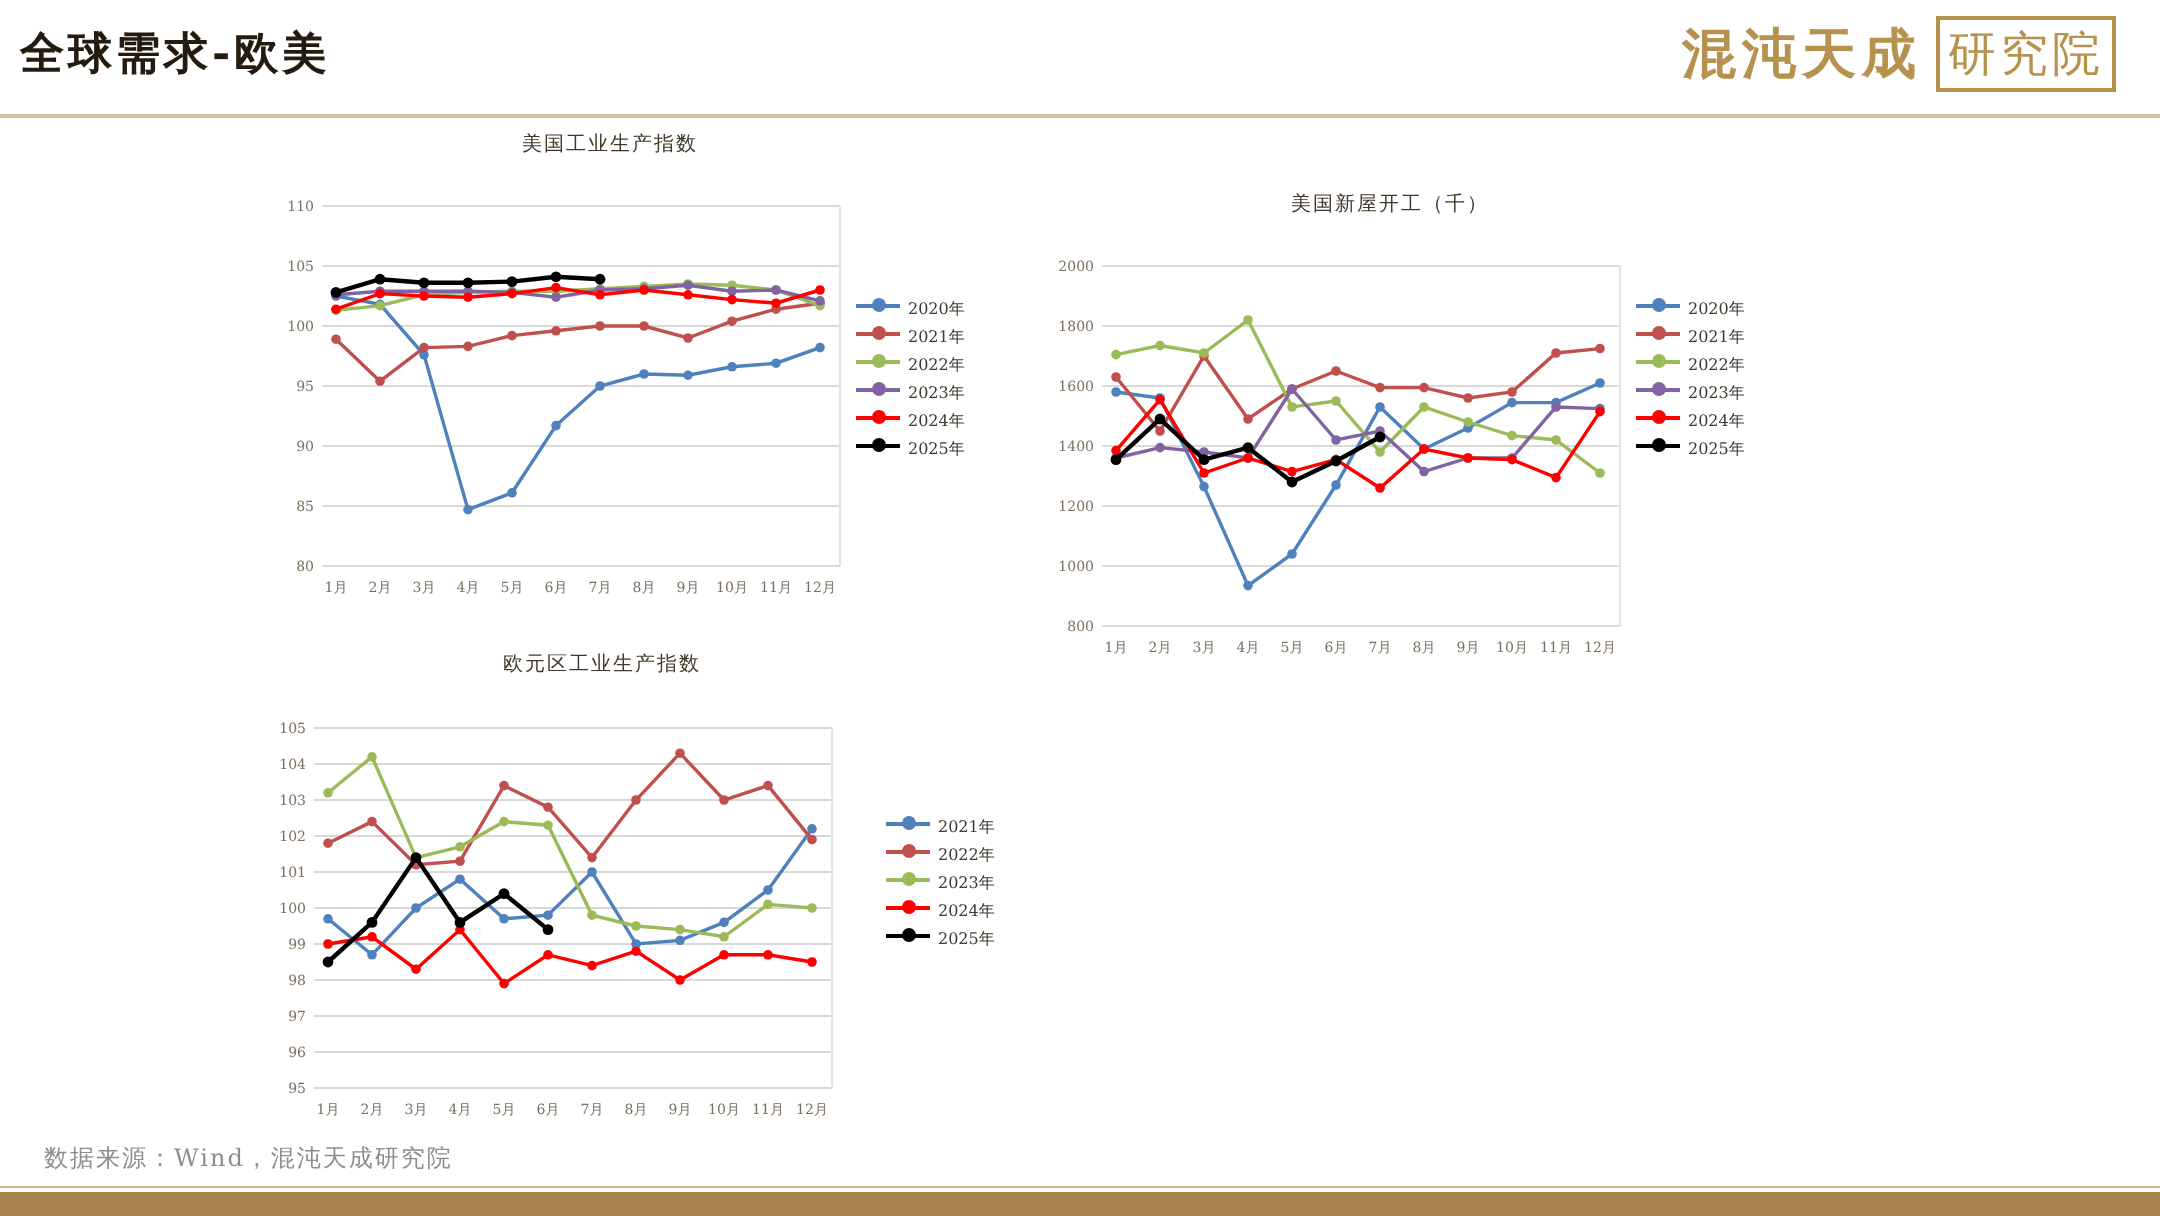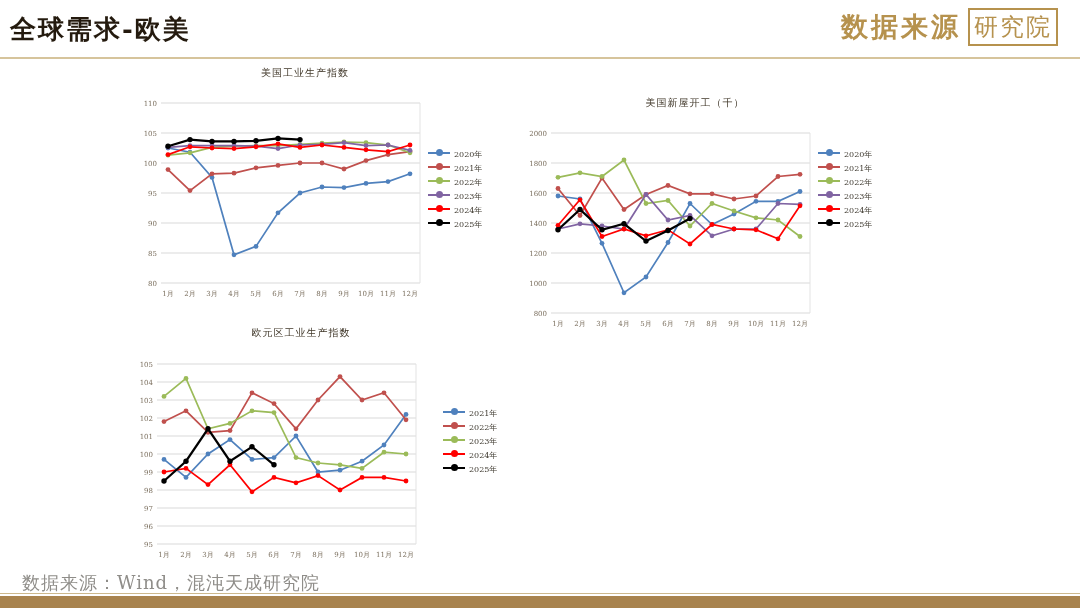--- a/index.html
+++ b/index.html
@@ -5,21 +5,21 @@
   html,body{margin:0;padding:0;}
   body{
     width:1080px;height:608px;position:relative;overflow:hidden;
     background:#ffffff;
     font-family:"DejaVu Serif","Liberation Serif",serif;
   }
   
   .header{position:absolute;left:0;top:0;width:1080px;height:57px;}
   .page-title{
     position:absolute;left:10px;top:12px;
-    font-size:26px;font-weight:bold;color:#241a0e;letter-spacing:2px;
+    font-size:22px;font-weight:bold;color:#241a0e;letter-spacing:2px;
   }
   .header-rule{position:absolute;left:0;top:57px;width:1080px;height:2px;background:#d6c49c;}
   .logo{position:absolute;right:22px;top:8px;display:flex;align-items:center;color:#b6924e;}
   .logo-name{font-size:27px;font-weight:bold;letter-spacing:3px;}
   .logo-box{
     font-size:24px;font-weight:normal;letter-spacing:2px;
     border:2px solid #b6924e;padding:1px 4px;margin-left:7px;
   }
   
   .chart{position:absolute;}
@@ -31,32 +31,32 @@
   svg text{font-family:"DejaVu Serif","Liberation Serif",serif;font-size:7px;fill:#7b6f5e;}
   .legend{position:absolute;}
   .lg-row{display:flex;height:13px;margin-bottom:1px;}
   .lg-swatch{position:relative;width:22px;height:7px;margin-right:4px;flex:none;}
   .lg-line{position:absolute;left:0;top:3px;width:22px;height:2px;}
   .lg-dot{position:absolute;left:8px;top:0;width:7px;height:7px;border-radius:50%;}
   .lg-label{font-size:8px;color:#3f3a30;white-space:nowrap;}
   
   .source-note{
     position:absolute;left:22px;top:571px;
-    font-size:18px;color:#8f8d89;letter-spacing:1px;
+    font-size:12px;color:#8f8d89;letter-spacing:1px;
   }
   .footer-rule{position:absolute;left:0;top:593px;width:1080px;height:1px;background:#cdb98e;}
   .footer-bar{position:absolute;left:0;top:596px;width:1080px;height:12px;background:#a8834e;}
 </style>
 </head>
 <body>
 
 <div class="header">
   <div class="page-title">全球需求-欧美</div>
   <div class="logo">
-    <span class="logo-name">数据来源</span>
+    <span class="logo-name">混沌天成</span>
     <span class="logo-box">研究院</span>
   </div>
 </div>
 <div class="header-rule"></div>
 
 <div id="chart-0" class="chart" style="left:128px;top:66px;">
     <div class="chart-title">美国工业生产指数</div>
     <svg width="302" height="212" style="display: block; margin-top: 11px;">
       <line x1="33" x2="292" y1="12" y2="12" stroke="#d9d9d9" stroke-width="1"></line>
       <text x="29" y="14.5" text-anchor="end">110</text>

